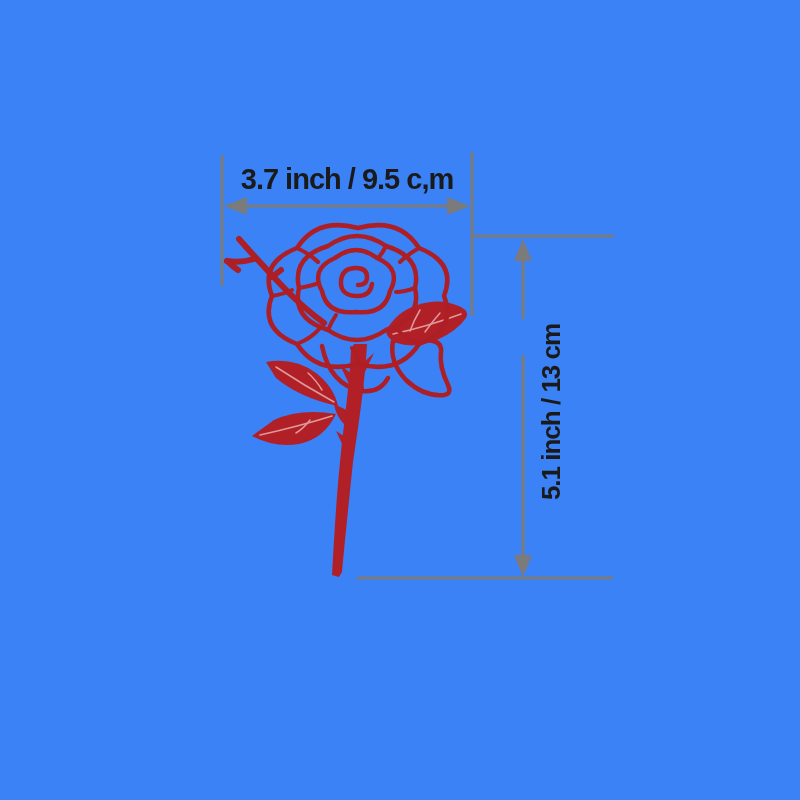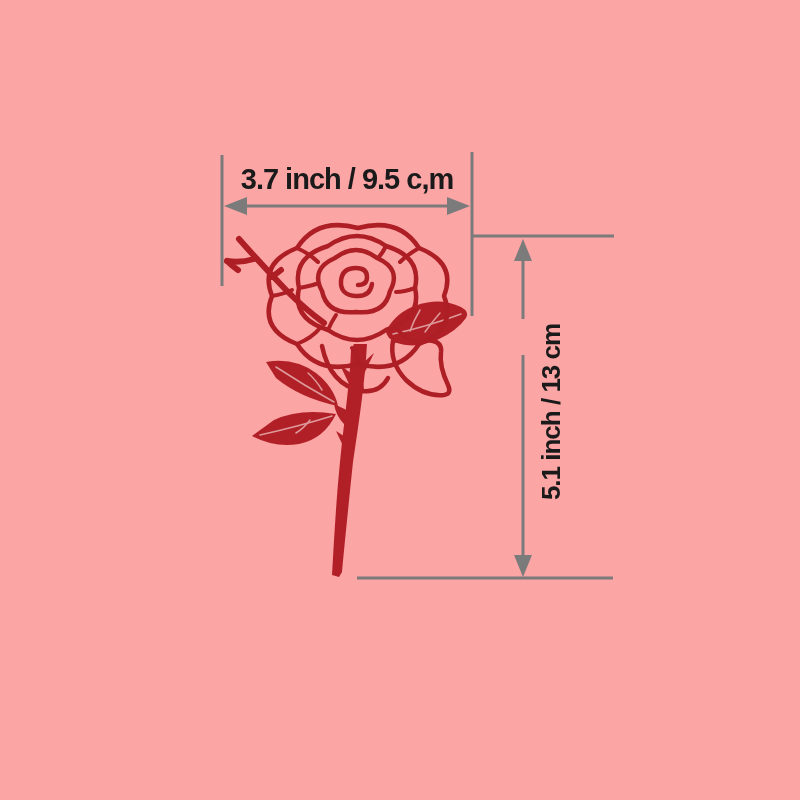--- a/index.html
+++ b/index.html
@@ -4,21 +4,21 @@
 <style>
   html, body {
     margin: 0;
     padding: 0;
     background: #ffffff;
   }
   #canvas {
     position: relative;
     width: 800px;
     height: 800px;
-    background: #fca5a5;
+    background: #3b82f6;
     overflow: hidden;
     font-family: "Liberation Sans", sans-serif;
   }
   #art {
     position: absolute;
     left: 0;
     top: 0;
     width: 800px;
     height: 800px;
   }

